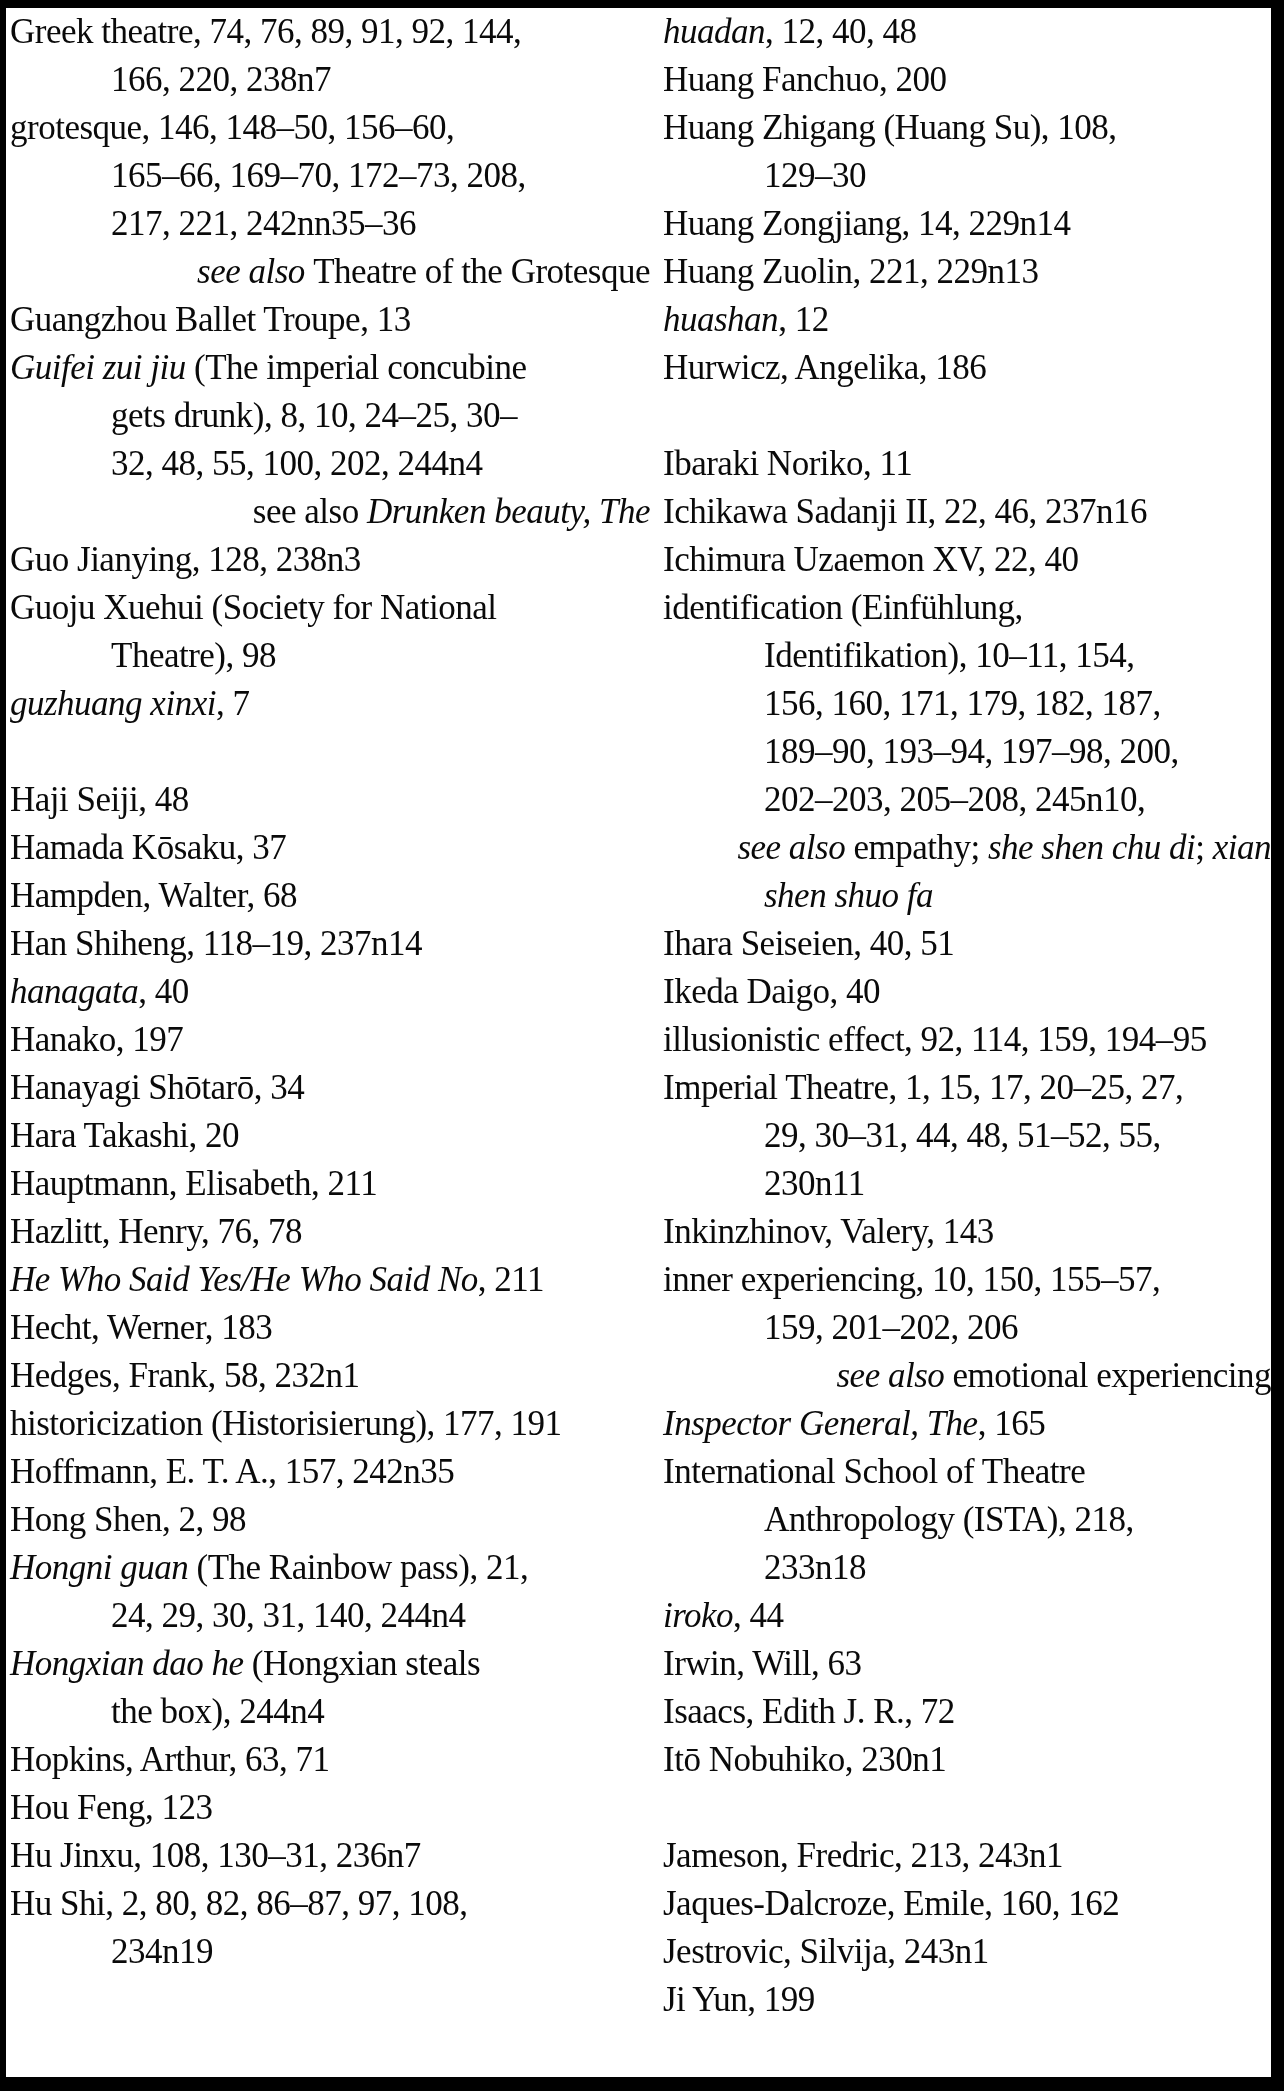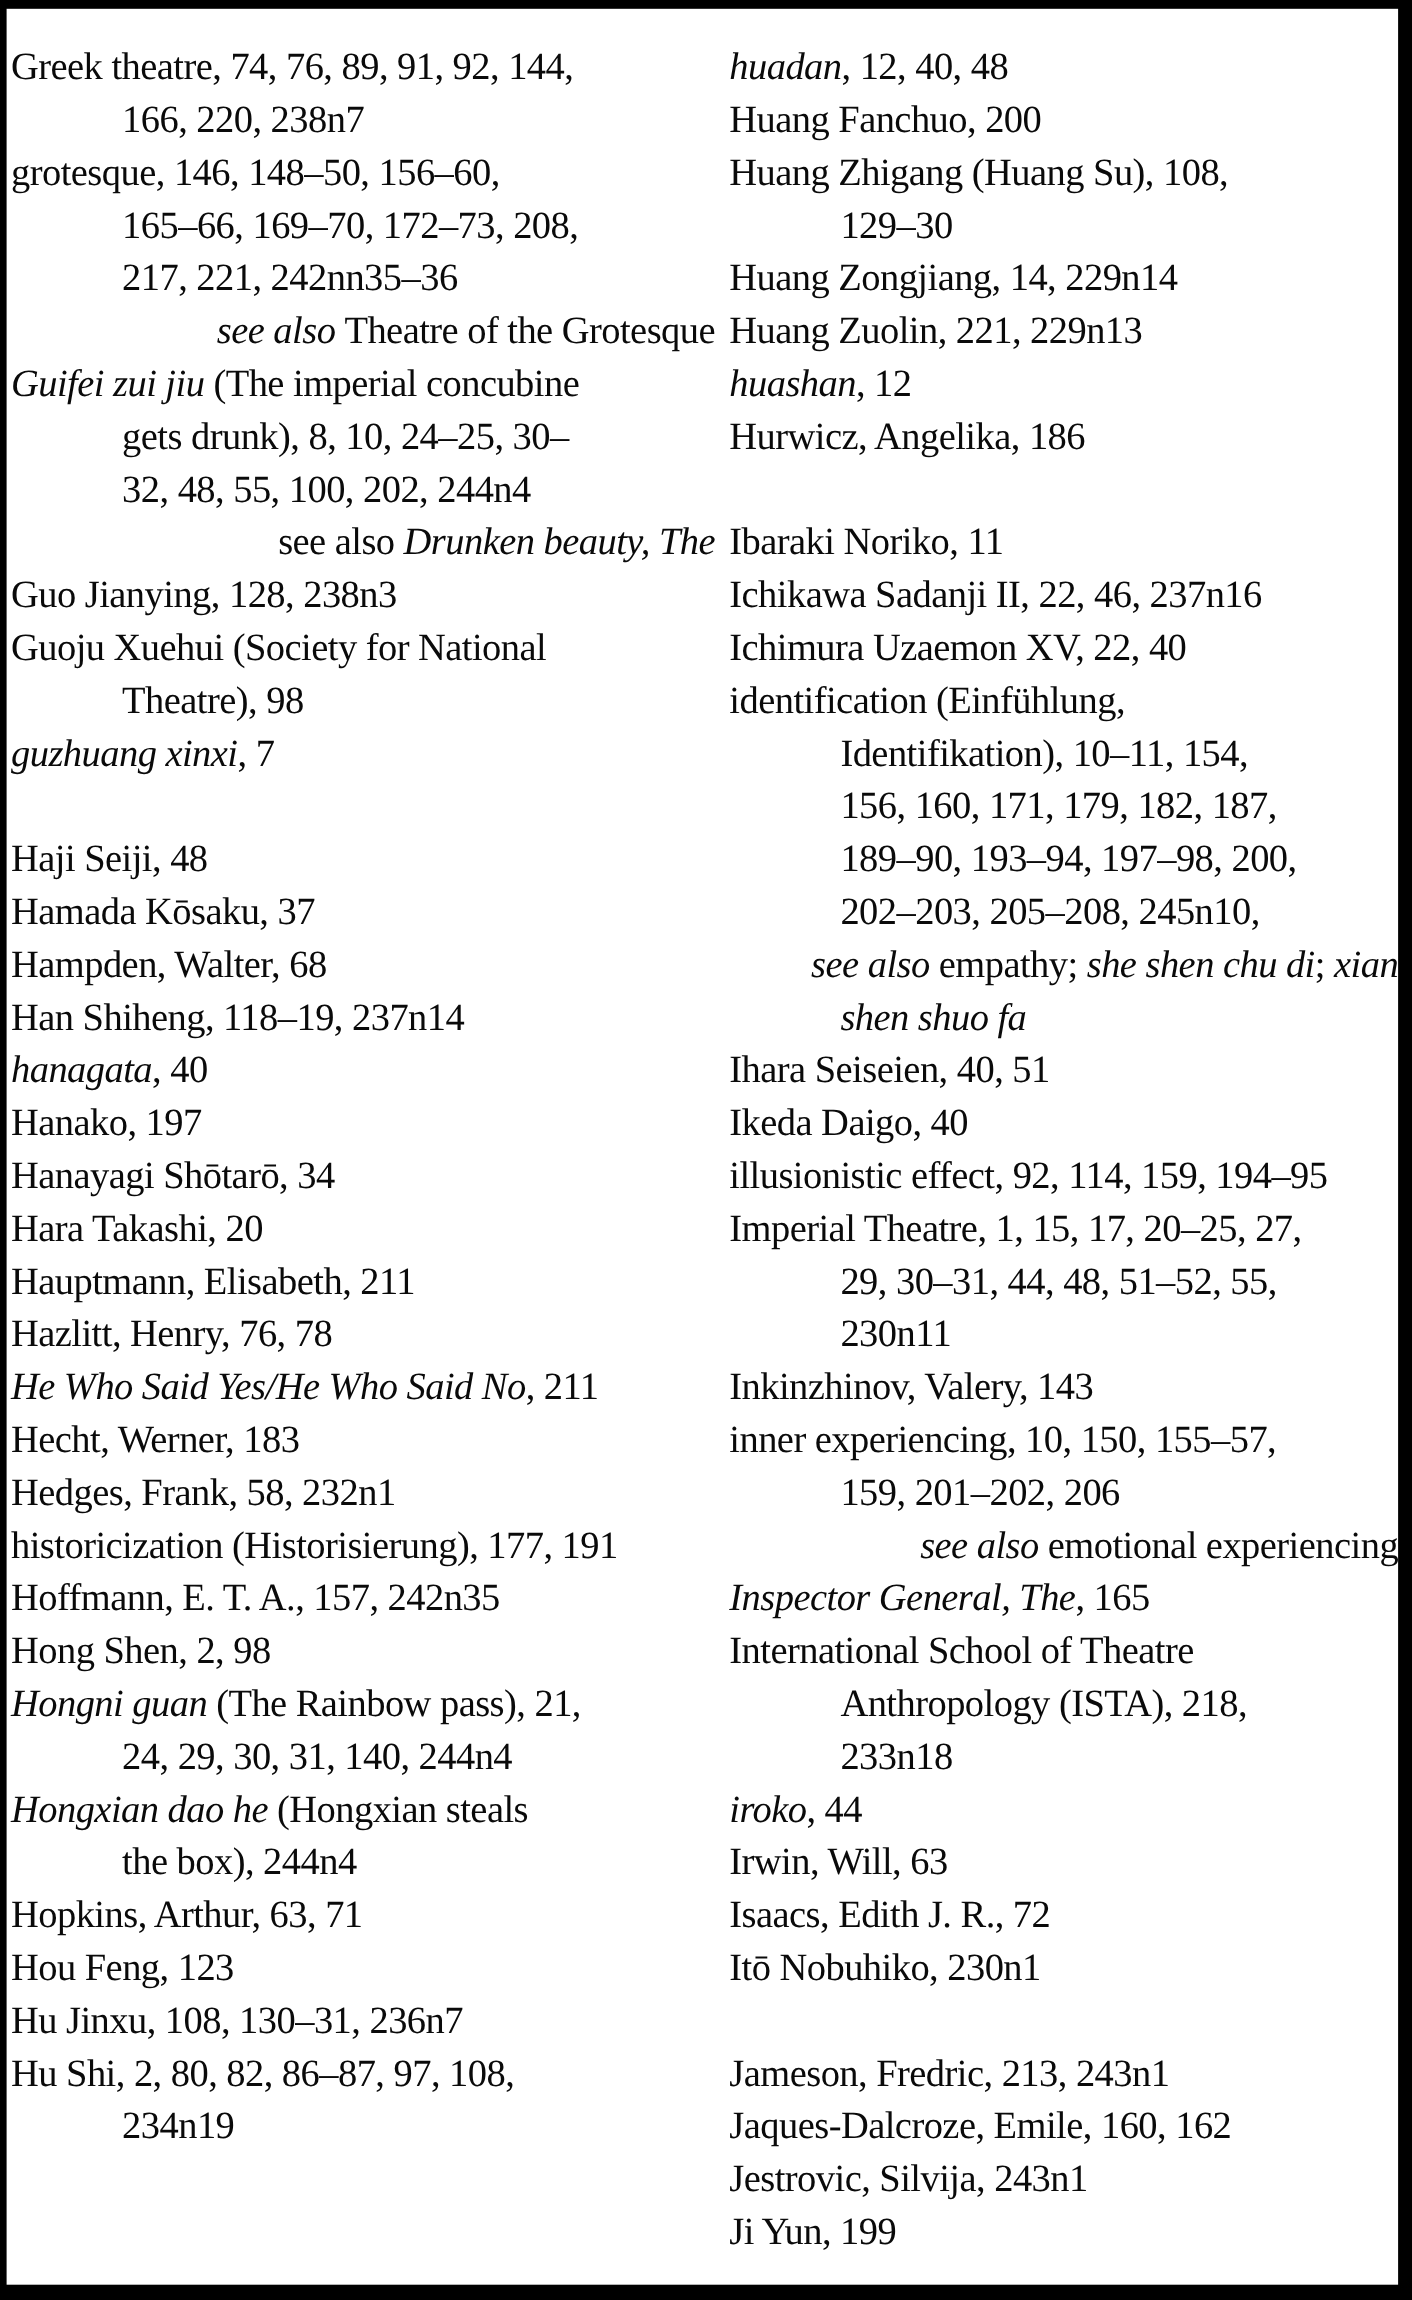--- a/index.html
+++ b/index.html
@@ -16,21 +16,20 @@
     top: 8px;
     left: 6px;
     width: 1265px;
     height: 2069px;
     background: var(--paper, #ffffff);
     overflow: hidden;
   }
   .col {
     position: absolute;
     top: 0;
-    margin-top: 29px;
   }
   .col-left  { left: 4px;   width: 640px; }
   .col-right { left: 657px; width: 608px; }
   .line {
     height: 48px;
     line-height: 48px;
     white-space: nowrap;
     font-size: 35px;
     letter-spacing: -0.5px;
     color: var(--ink, #0a0a0a);
@@ -45,20 +44,21 @@
 
 <div class="page">
   <div class="paper">
     <div class="col col-left">
         <div class="line ind-0"><span class="seg">Greek theatre, 74, 76, 89, 91, 92, 144,</span></div>
         <div class="line ind-2"><span class="seg">166, 220, 238n7</span></div>
         <div class="line ind-0"><span class="seg">grotesque, 146, 148–50, 156–60,</span></div>
         <div class="line ind-2"><span class="seg">165–66, 169–70, 172–73, 208,</span></div>
         <div class="line ind-2"><span class="seg">217, 221, 242nn35–36</span></div>
         <div class="line ind-1"><span class="seg it">see also </span><span class="seg">Theatre of the Grotesque</span></div>
+        <div class="line ind-0"><span class="seg">Guangzhou Ballet Troupe, 13</span></div>
         <div class="line ind-0"><span class="seg it">Guifei zui jiu </span><span class="seg">(The imperial concubine</span></div>
         <div class="line ind-2"><span class="seg">gets drunk), 8, 10, 24–25, 30–</span></div>
         <div class="line ind-2"><span class="seg">32, 48, 55, 100, 202, 244n4</span></div>
         <div class="line ind-1"><span class="seg">see also </span><span class="seg it">Drunken beauty, The</span></div>
         <div class="line ind-0"><span class="seg">Guo Jianying, 128, 238n3</span></div>
         <div class="line ind-0"><span class="seg">Guoju Xuehui (Society for National</span></div>
         <div class="line ind-2"><span class="seg">Theatre), 98</span></div>
         <div class="line ind-0"><span class="seg it">guzhuang xinxi</span><span class="seg">, 7</span></div>
         <div class="line ind-0"></div>
         <div class="line ind-0"><span class="seg">Haji Seiji, 48</span></div>

